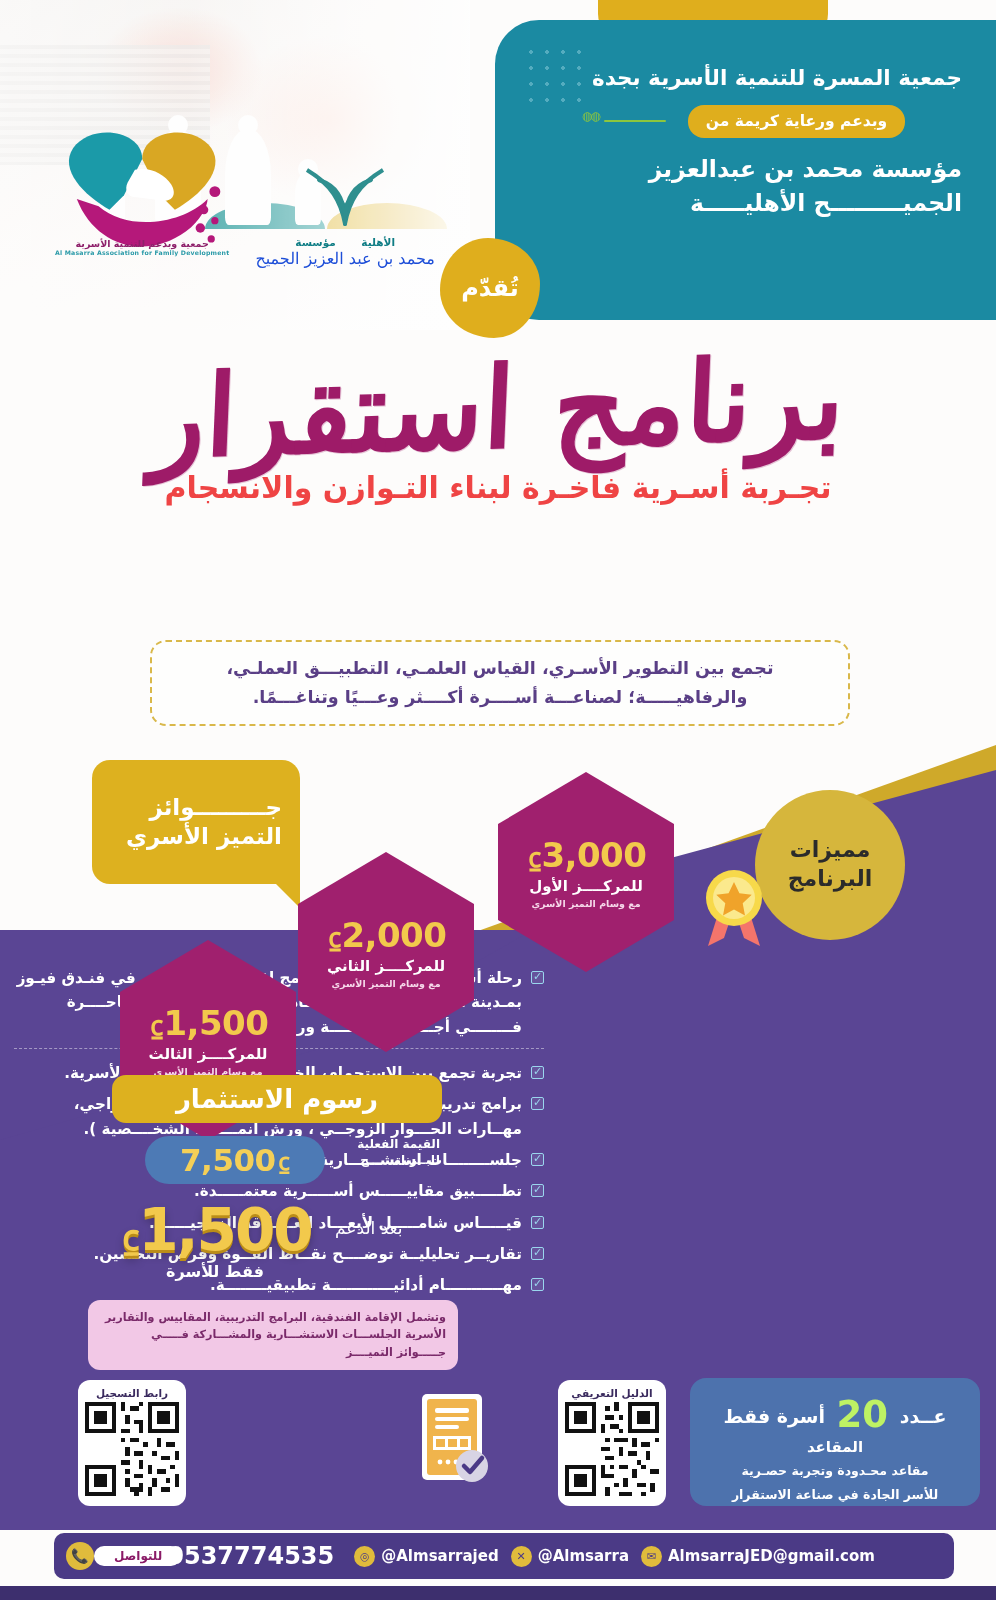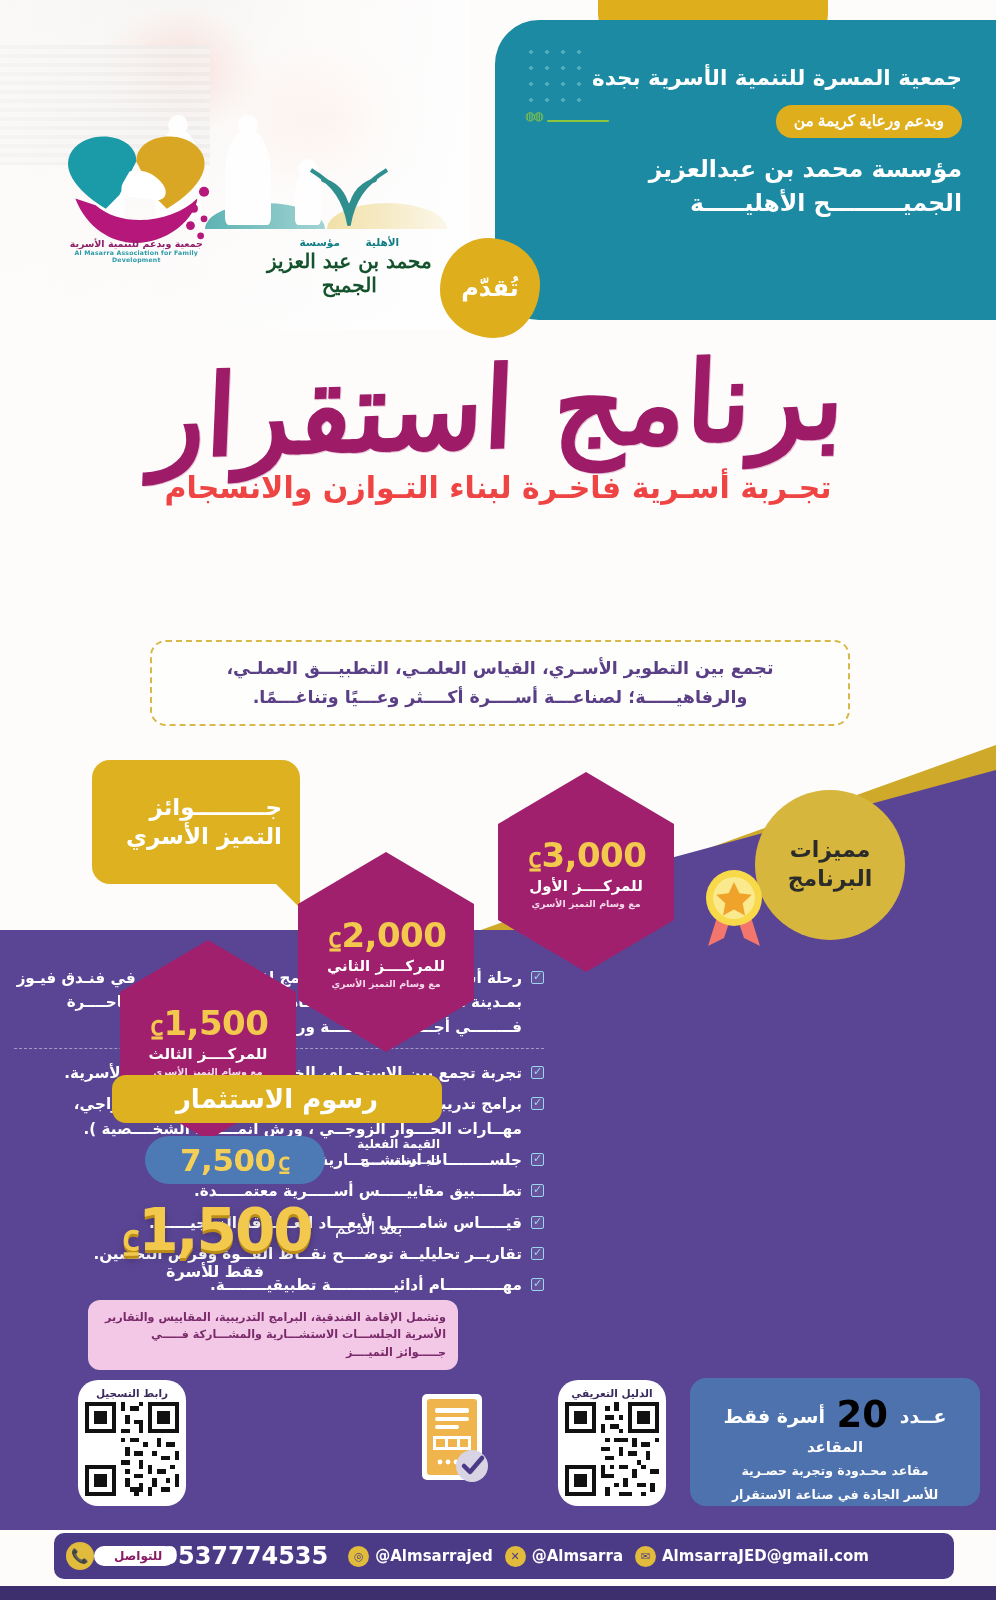--- a/index.html
+++ b/index.html
@@ -43,42 +43,42 @@
              background:#dfae1d; border-radius:0 0 26px 26px; z-index:2; }
   .teal{
     position:absolute; left:495px; top:20px; width:501px; height:300px;
     background:#1b8aa2; border-radius:44px 0 0 44px; z-index:3;
     color:#fff; padding:44px 34px 0 30px; text-align:right;
   }
   .teal .dots{ position:absolute; left:28px; top:24px; width:62px; height:62px;
     background-image:radial-gradient(#57aec0 1.7px, transparent 1.8px);
     background-size:16px 16px; opacity:.95; }
   .org{ font-size:21.5px; font-weight:700; letter-spacing:-.2px; line-height:1.3; }
-  .pillwrap{ display:flex; align-items:center; justify-content:space-between; gap:18px; margin:13px 0 14px;font-family:Liberation Serif, serif; }
+  .pillwrap{ display:flex; align-items:center; justify-content:center; gap:18px; margin:13px 0 14px; }
   .pill{ background:#dfae1d; color:#fff; font-size:15.5px; font-weight:700;
          padding:7px 18px 8px; border-radius:16px; }
   .orn{ display:inline-block; width:88px; height:14px; position:relative; flex:0 0 auto; }
   .orn:before{ content:""; position:absolute; right:4px; top:6px; width:62px; height:2px; background:#8cc63e; border-radius:2px; }
   .orn:after{ content:"◍◍"; position:absolute; left:0; top:-5px; font-size:12px; color:#8cc63e; letter-spacing:-2px; }
   .foundation{ font-size:23.5px; font-weight:800; line-height:1.45; }
   .tqdm{ position:absolute; left:440px; top:238px; width:100px; height:100px; z-index:6;
          background:#dfae1d; border-radius:48% 52% 46% 54%/52% 46% 54% 48%;
          display:flex; align-items:center; justify-content:center;
          color:#fff; font-size:24px; font-weight:800; }
 
   
   .logos{ position:absolute; left:55px; top:150px; width:400px; height:160px; z-index:5;
           display:flex; align-items:flex-start; gap:26px; flex-direction:row-reverse; }
   .logo{ text-align:center; }
   .logo .mark{ height:86px; display:flex; align-items:center; justify-content:center; }
   .logo .cap1{ font-size:9.5px; font-weight:800; color:#8e1f6a; margin-top:2px; }
   .logo .cap2{ font-size:6.2px; font-weight:700; color:#2a9aa8; letter-spacing:.2px; }
   .jam-mark{ width:120px; height:70px; }
   .logo .jcap{ font-size:10.5px; color:#0f7d85; font-weight:700; }
-  .logo .jname{ font-size:20px; color:#14532d; font-weight:700; font-family:"DejaVu Serif",serif; margin-top:1px; }
+  .logo .jname{ font-size:16px; color:#1d4ed8; font-weight:400; font-family:"DejaVu Serif",serif; margin-top:1px; }
 
   
   .title{ position:absolute; top:352px; left:0; width:996px; text-align:center; z-index:4; }
   .title .main{ font-size:112px; line-height:1; color:#9e1b68; font-weight:700;
                 font-family:"DejaVu Serif",serif; letter-spacing:-4px;
                 transform:skewX(-4deg) rotate(-1.6deg); display:inline-block;
                 text-shadow:1px 1px 0 rgba(158,27,104,.25); }
   .title .sub{ font-size:30px; color:#ef4444; font-weight:800; margin-top:6px; letter-spacing:-.4px; }
 
   .descbox{ position:absolute; top:640px; left:150px; width:700px;
@@ -147,45 +147,45 @@
   .onlyfam{ position:absolute; left:100px; top:1262px; width:230px; z-index:7; text-align:center;
      color:#fff; font-size:16px; font-weight:800; }
   .pinknote{ position:absolute; left:88px; top:1300px; width:370px; z-index:7;
      background:#f2c8e6; border-radius:12px; padding:9px 12px; color:#7a2a6a;
      font-size:11.2px; font-weight:700; line-height:1.55; text-align:right; }
 
   
   .seats{ position:absolute; left:690px; top:1378px; width:290px; height:128px; z-index:7;
      background:#4d72ad; border-radius:16px; color:#fff; text-align:center; padding:14px 12px 0; }
   .seats .row1{ font-size:19px; font-weight:800; line-height:1.25; }
-  .seats .row1 b{ font-size:37px; color:#000000; vertical-align:-4px; margin:0 5px;text-align:right; }
+  .seats .row1 b{ font-size:37px; color:#bef264; vertical-align:-4px; margin:0 5px;text-align:right; }
   .seats .row2{ font-size:12.5px; font-weight:700; line-height:1.5; margin-top:5px;text-align:center; }
 
-  .qr{ position:absolute; z-index:7; background:#fff; border-radius:20px; padding:7px 7px 6px;
+  .qr{ position:absolute; z-index:7; background:#fff; border-radius:12px; padding:7px 7px 6px;
        width:108px; text-align:center; }
   .qr .lbl{ font-size:10.5px; font-weight:800; color:#3a2a5e; margin-bottom:3px; }
   .qr .code{ width:94px; height:94px; }
   .qr-right{ left:558px; top:1380px; }
   .qr-left{ left:78px; top:1380px; }
 
   .doc-icon{ position:absolute; left:418px; top:1392px; width:72px; height:96px; z-index:7; }
   .cta{ position:absolute; left:190px; top:1390px; width:220px; z-index:7; text-align:right; color:#fff; }
   .cta .big{ font-size:34px; font-weight:800; color:#f2c94c; line-height:1.1; }
   .cta .small{ font-size:16px; font-weight:700; line-height:1.45; margin-top:4px; }
 
   
   .footer{ position:absolute; left:54px; top:1533px; width:900px; height:46px; z-index:8;
      background:#4b3a86; border-radius:10px; display:flex; align-items:center;
      flex-direction:row-reverse; padding:0 12px; gap:12px; }
   .fitem{ display:flex; align-items:center; gap:6px; color:#fff; font-size:15px; font-weight:700; direction:ltr; }
   .fico{ width:21px; height:21px; border-radius:50%; background:#e0bb3c; color:#4b3a86;
          font-size:11px; display:flex; align-items:center; justify-content:center; flex:0 0 auto; font-weight:800; }
   .phonegroup{ display:flex; align-items:center; flex-direction:row-reverse; gap:0; }
   .phonegroup .tag{ background:#fff; color:#8a1a66; font-size:12px; font-weight:800;
-         padding:3px 13px 3px 20px; border-radius:12px; margin-right:-14px; position:relative; z-index:1; }
+         padding:3px 19px 3px 20px; border-radius:12px; margin-right:-14px; position:relative; z-index:1; }
   .phonegroup .circ{ width:28px; height:28px; border-radius:50%; background:#e0bb3c;
          display:flex; align-items:center; justify-content:center; position:relative; z-index:2; font-size:14px; }
   .phonegroup .num{ color:#fff; font-size:24px; font-weight:800; margin-right:8px; direction:ltr; }
   .footer-line{ position:absolute; left:0; top:1586px; width:996px; height:14px; background:#3d2f6e; z-index:9; }
 </style>
 </head>
 <body>
 
 <div class="poster">
 

